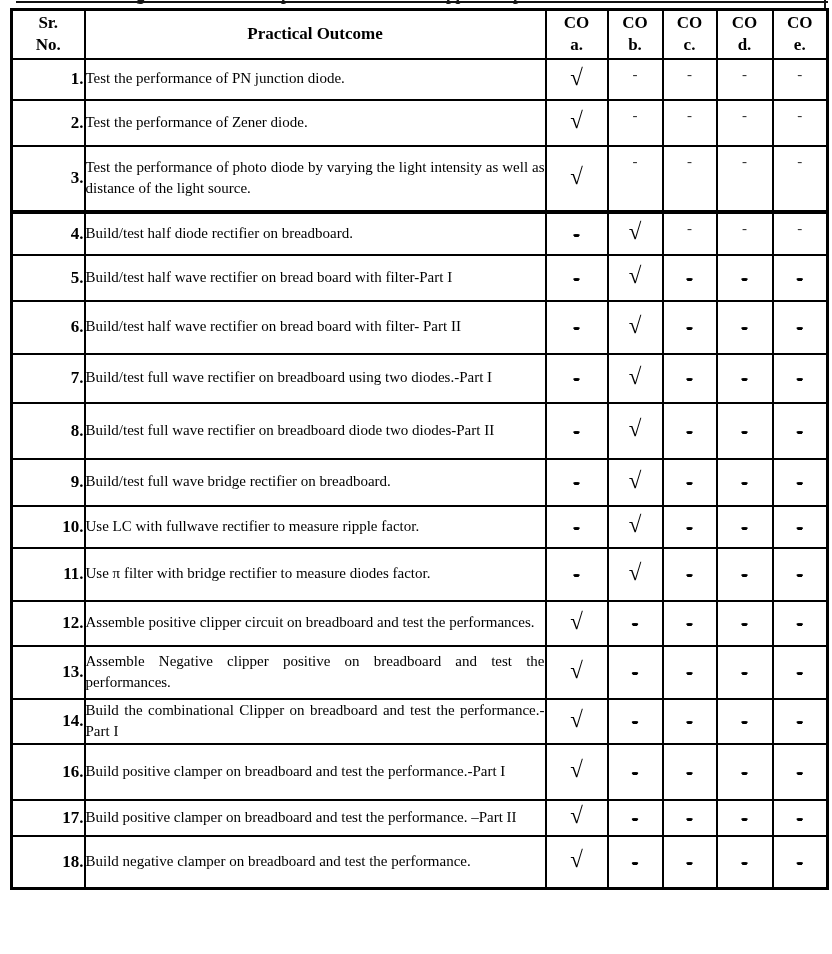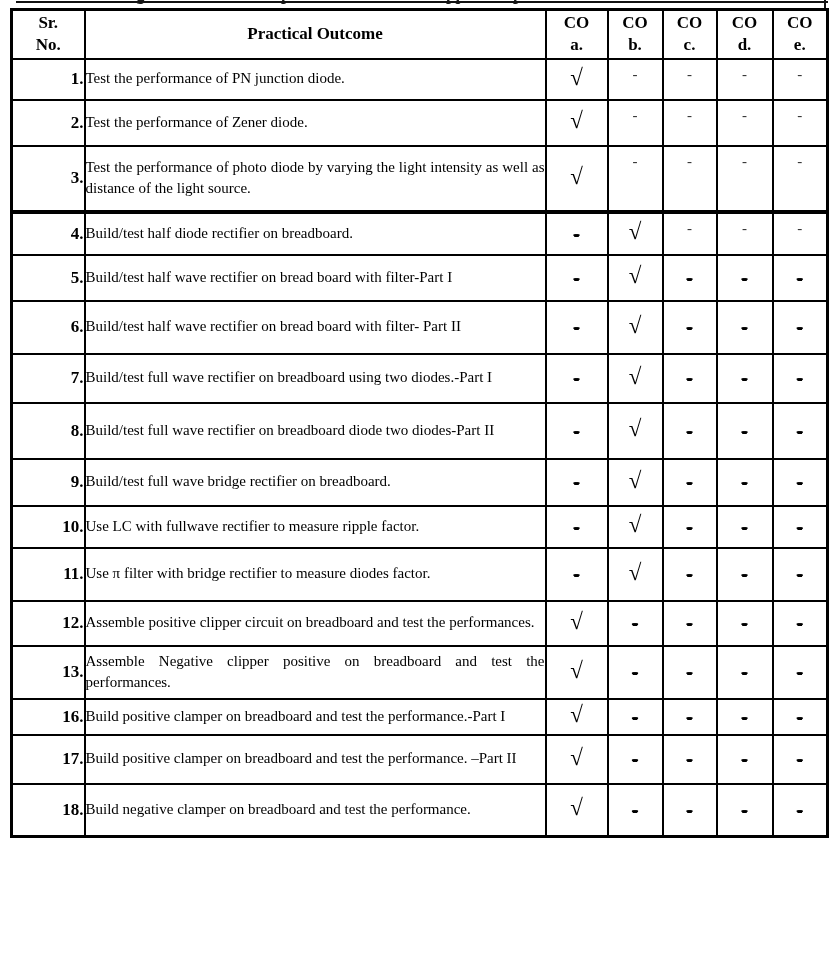--- a/index.html
+++ b/index.html
@@ -241,30 +241,39 @@
       </tr>
       <tr style="height: 53px;">
         <td class="sr">13.</td>
         <td class="outcome">Assemble Negative clipper positive on breadboard and test the performances.</td>
         <td class="mark check">√</td>
         <td class="mark dash">-</td>
         <td class="mark dash">-</td>
         <td class="mark dash">-</td>
         <td class="mark dash">-</td>
       </tr>
-      <tr style="height: 36px;">
+      <tr style="height: 45px;">
+        <td class="sr">14.</td>
+        <td class="outcome">Build the combinational Clipper on breadboard and test the performance.-Part I</td>
+        <td class="mark check">√</td>
+        <td class="mark dash">-</td>
+        <td class="mark dash">-</td>
+        <td class="mark dash">-</td>
+        <td class="mark dash">-</td>
+      </tr>
+      <tr style="height: 56px;">
         <td class="sr">16.</td>
         <td class="outcome">Build positive clamper on breadboard and test the performance.-Part I</td>
         <td class="mark check">√</td>
         <td class="mark dash">-</td>
         <td class="mark dash">-</td>
         <td class="mark dash">-</td>
         <td class="mark dash">-</td>
       </tr>
-      <tr style="height: 49px; font-family: Liberation Serif, serif;">
+      <tr style="height: 36px; font-family: Liberation Serif, serif;">
         <td class="sr">17.</td>
         <td class="outcome">Build positive clamper on breadboard and test the performance. –Part II</td>
         <td class="mark check">√</td>
         <td class="mark dash">-</td>
         <td class="mark dash">-</td>
         <td class="mark dash">-</td>
         <td class="mark dash">-</td>
       </tr>
       <tr style="height: 53px;">
         <td class="sr">18.</td>

